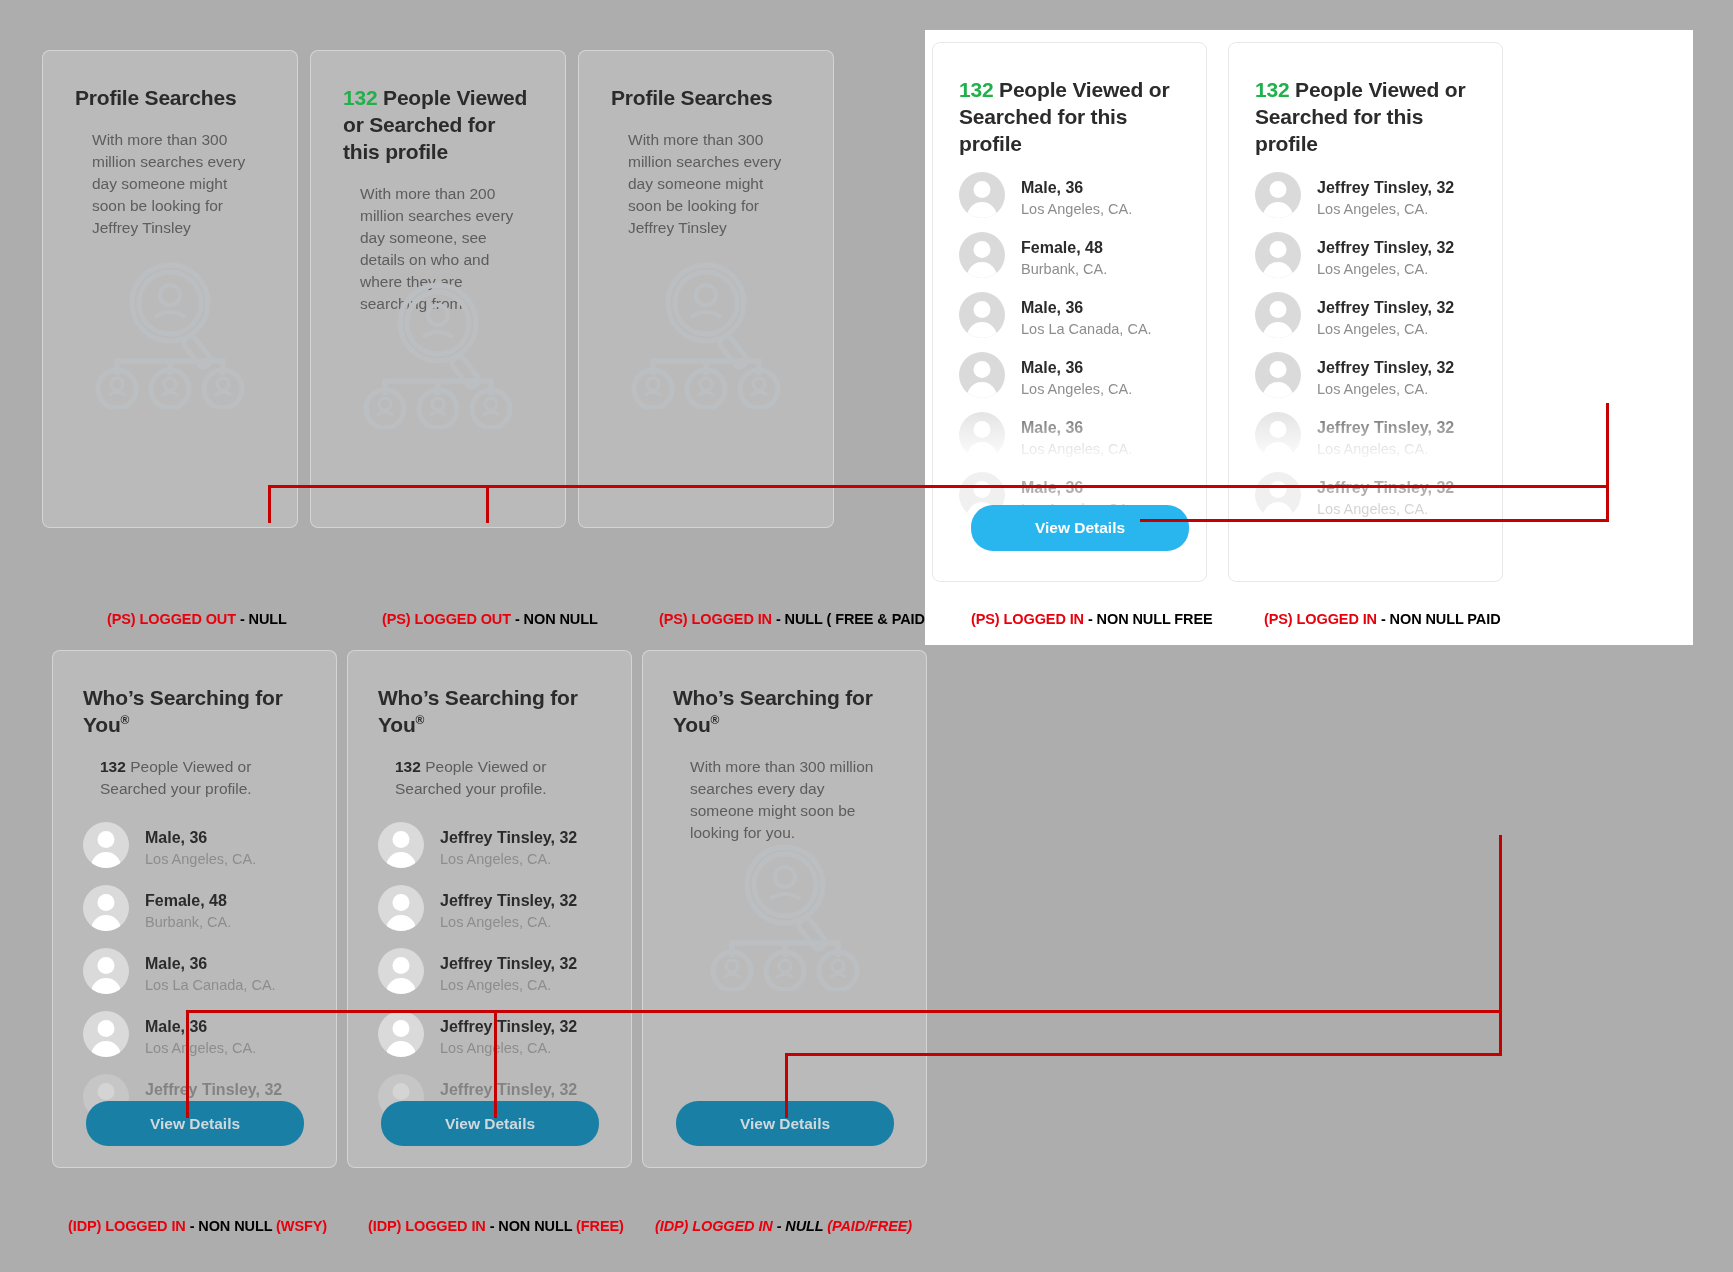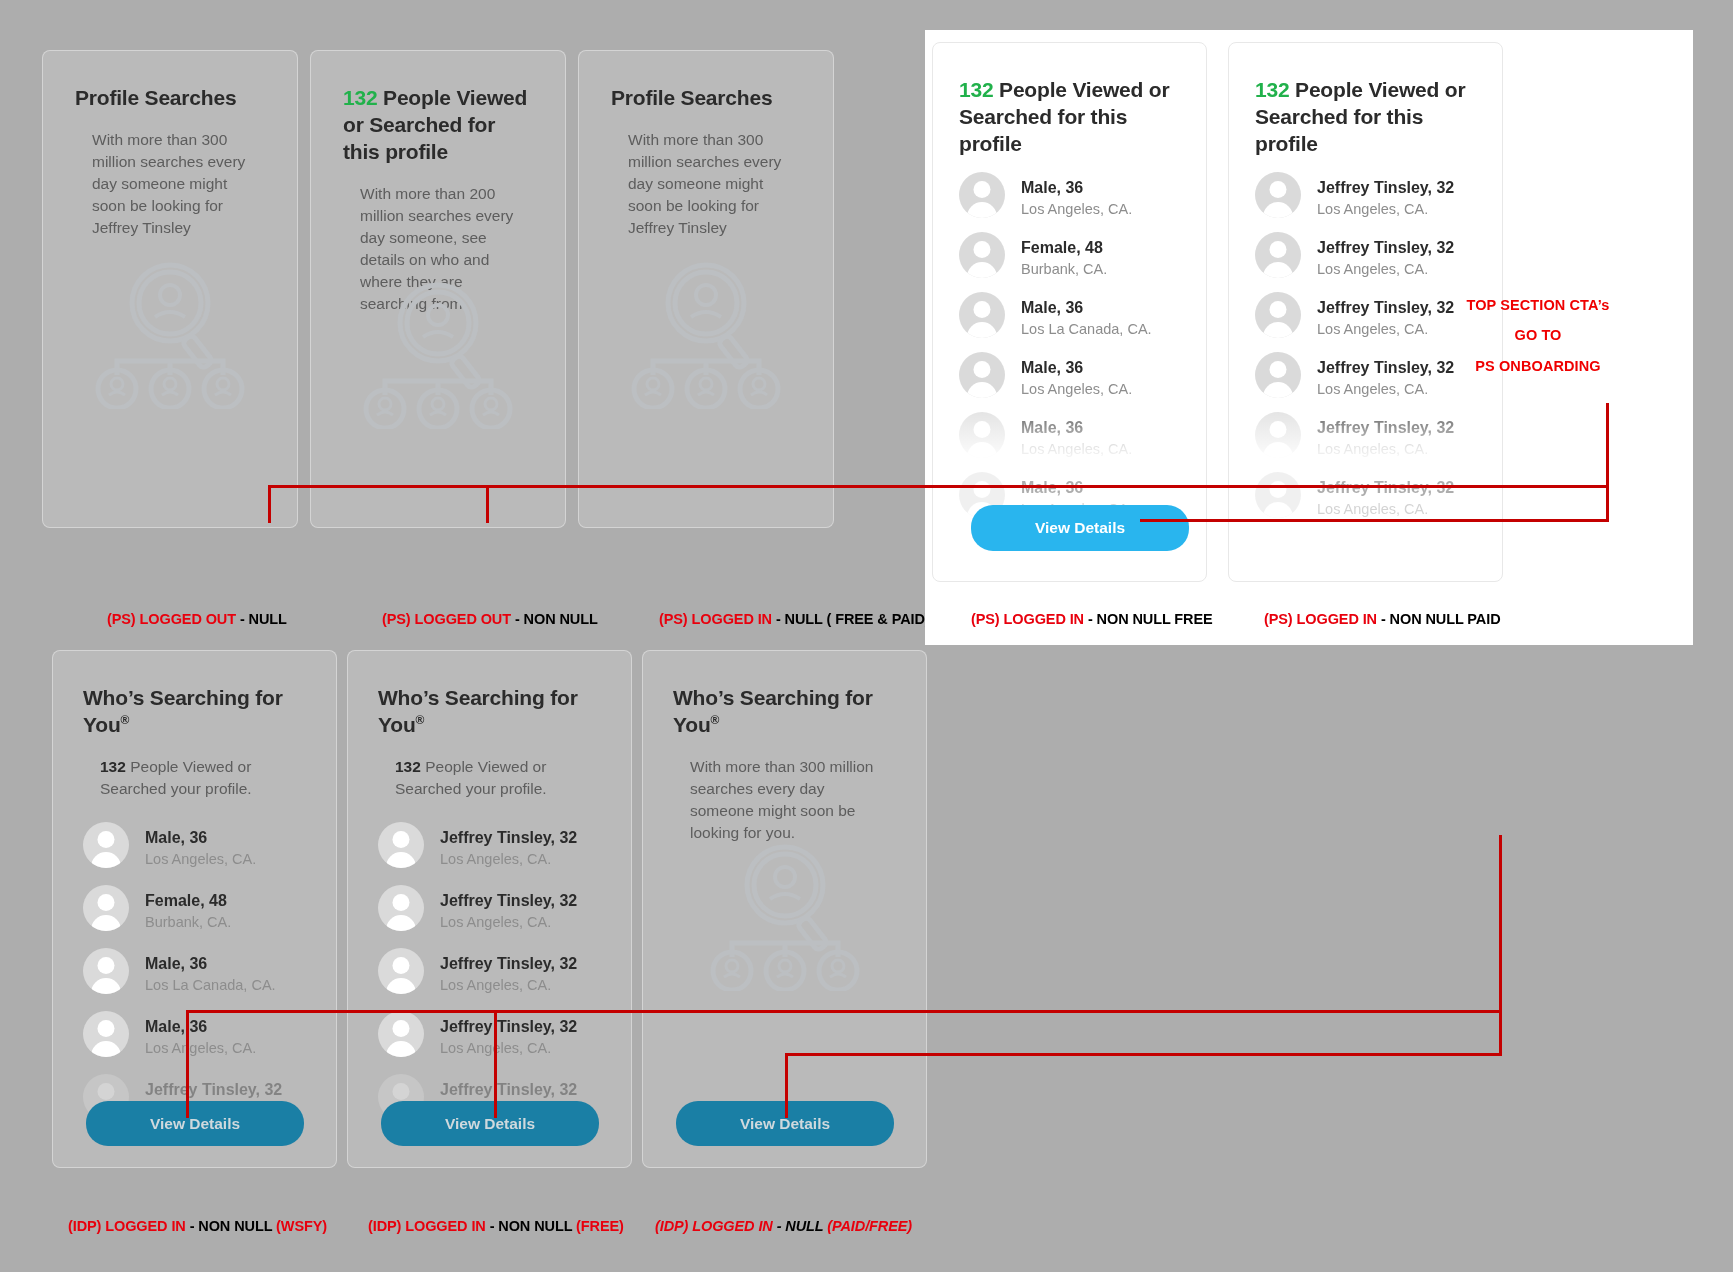--- a/index.html
+++ b/index.html
@@ -338,25 +338,20 @@
   <div class="anno" style="left:659px;top:611px;">
     <span class="r">(PS) LOGGED IN</span><span> - NULL ( FREE &amp; PAID)</span>
   </div>
   <div class="anno" style="left:971px;top:611px;z-index:4;">
     <span class="r">(PS) LOGGED IN</span><span> - NON NULL FREE</span>
   </div>
   <div class="anno" style="left:1264px;top:611px;z-index:4;">
     <span class="r">(PS) LOGGED IN</span><span> - NON NULL PAID</span>
   </div>
 
-  <div class="anno-block" style="left:1538px;top:290px;transform:translateX(-50%);">
-    <div>TOP SECTION CTA’s</div>
-    <div>GO TO</div>
-    <div>PS ONBOARDING</div>
-  </div>
 
   <div class="line h" style="left:268px;top:485px;width:1341px;"></div>
   <div class="line v" style="left:268px;top:485px;height:38px;"></div>
   <div class="line v" style="left:486px;top:485px;height:38px;"></div>
   <div class="line v" style="left:1606px;top:403px;height:118px;"></div>
   <div class="line h" style="left:1140px;top:519px;width:469px;"></div>
 
   <div class="card" style="left:52px;top:650px;width:285px;height:518px;">
     <div class="card-inner" style="padding:34px 30px 0 30px;">
       <div class="card-title">

